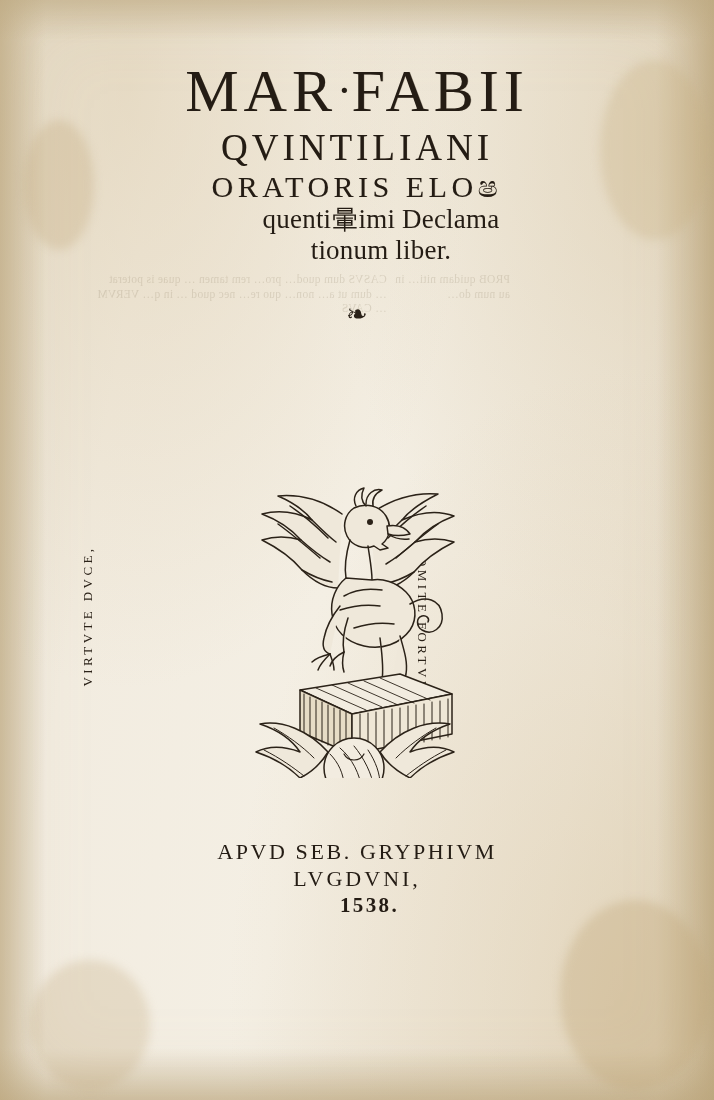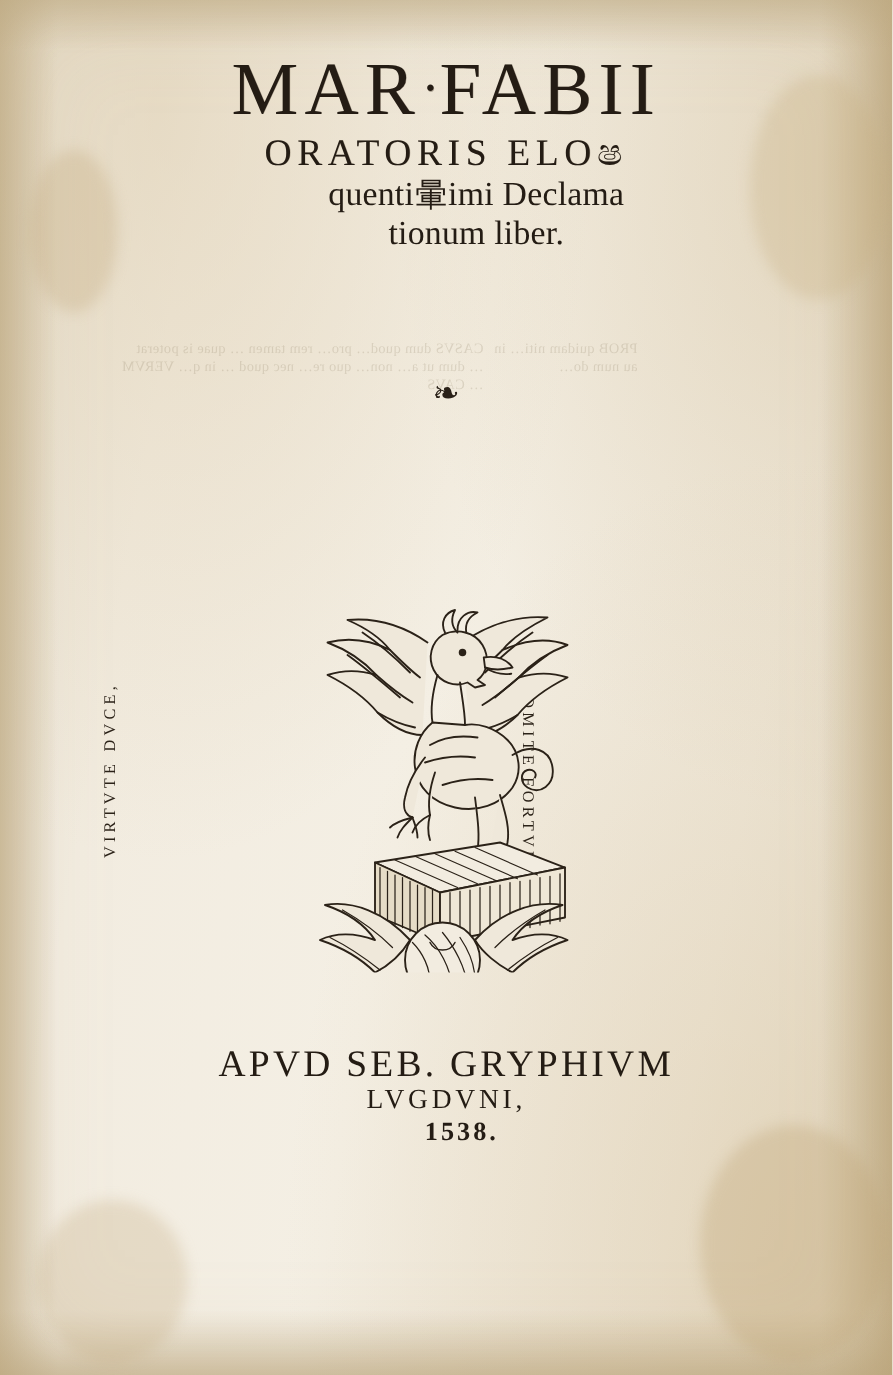--- a/index.html
+++ b/index.html
@@ -82,21 +82,21 @@
     display: inline-block;
     vertical-align: top;
   }
   #bleed .bcol.left { width: 120px; }
   #bleed .bcol.right { width: 290px; text-align: left; }
 
   
   #title-block {
     position: absolute;
     left: 0;
-    top: 40px;
+    top: 60px;
     width: 714px;
     text-align: center;
     color: #241c14;
   }
   .line-1 {
     font-size: 60px;
     line-height: 62px;
     letter-spacing: 5px;
     font-weight: 400;
     margin-bottom: 6px;
@@ -185,21 +185,21 @@
   
   #imprint {
     position: absolute;
     left: 0;
     top: 838px;
     width: 714px;
     text-align: center;
     color: #241c14;
   }
   .imp-1 {
-    font-size: 30px;
+    font-size: 22px;
     line-height: 27px;
     letter-spacing: 2.6px;
   }
   .imp-2 {
     font-size: 22px;
     line-height: 27px;
     letter-spacing: 3px;
   }
   .imp-3 {
     font-size: 21px;
@@ -236,20 +236,21 @@
 is poterat … dum
 ut a… non… quo
 re… nec quod … in
 q… VERVM … CAVS</div>
   </div>
 
   <div id="title-block">
     <div class="line-1">
       <span>MAR</span><span class="midpoint">·</span><span>FABII</span>
     </div>
+    <div class="line-2">QVINTILIANI</div>
     <div class="line-3">ORATORIS ELOෂ</div>
     <div class="line-4">quenti暈imi Declama</div>
     <div class="line-5">tionum liber.</div>
   </div>
 
   <div id="ornament">❧</div>
 
   <div id="device-block">
 
     <div class="motto motto-left">VIRTVTE DVCE,</div>

